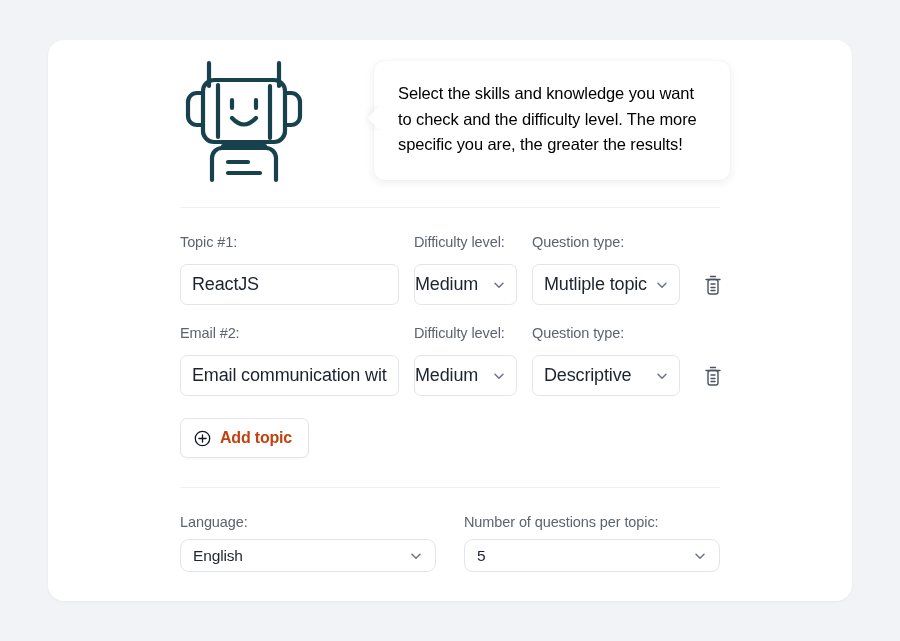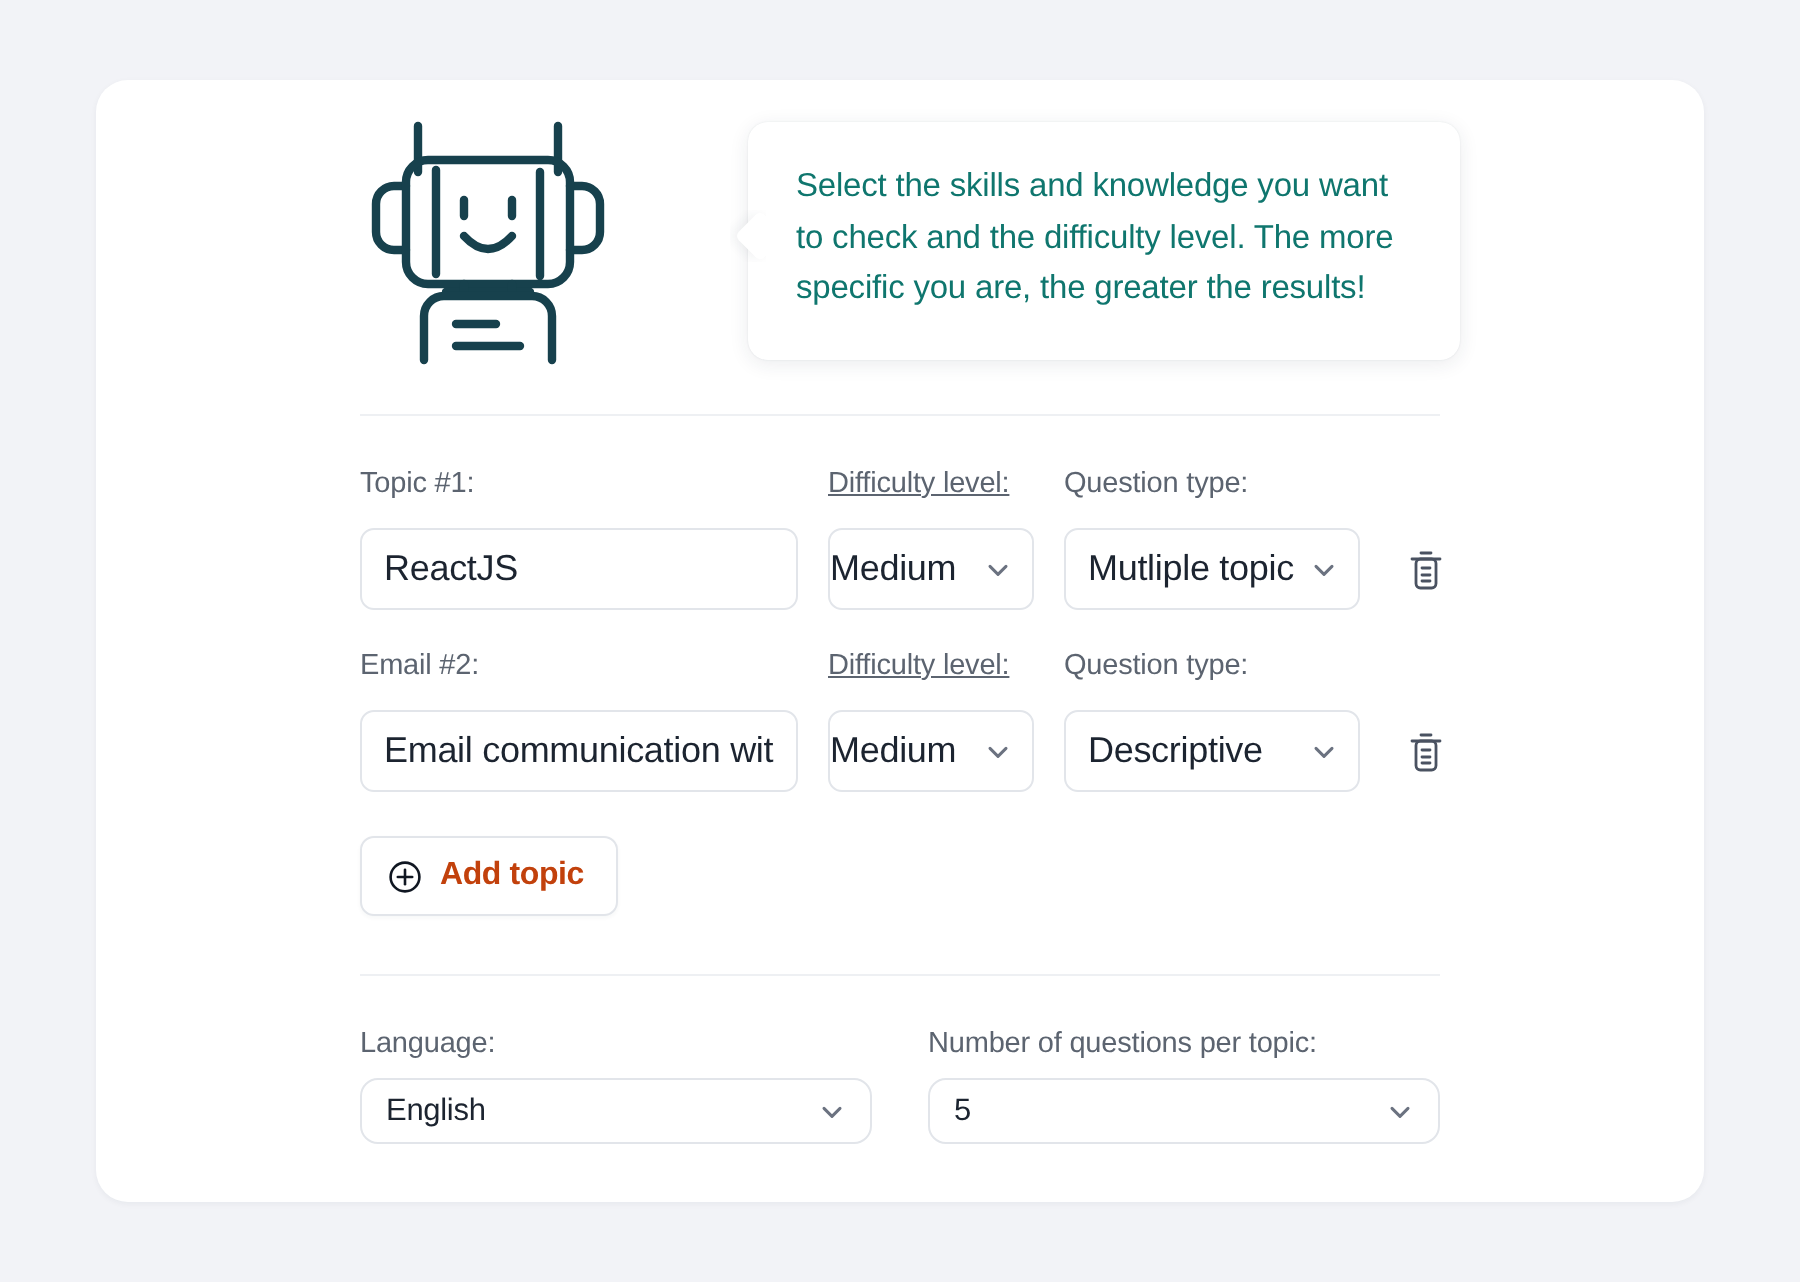--- a/index.html
+++ b/index.html
@@ -58,21 +58,21 @@
     top: 3px;
     width: 356px;
     padding: 20px 24px 22px 24px;
     background: #ffffff;
     border-radius: 10px;
     box-shadow: 0 2px 10px rgba(30,45,70,0.09), 0 0 1px rgba(30,45,70,0.10);
   }
   .bubble-text {
     font-size: 16.5px;
     line-height: 25.5px;
-    color: #0f766e;
+    color: #000000;
     letter-spacing: -0.1px;
   }
   .bubble-tail {
     position: absolute;
     left: -9px;
     top: 44px;
     width: 18px;
     height: 26px;
     overflow: hidden;
   }
@@ -116,21 +116,21 @@
     text-align: right;
   }
   .fld-label {
     position: absolute;
     font-size: 14.5px;
     color: #5c6470;
     letter-spacing: -0.1px;
     white-space: nowrap;
   }
   .lbl-topic { left: 0px; top: 0px; }
-  .lbl-diff  { left: 234px; top: 0px; text-decoration: underline; }
+  .lbl-diff  { left: 234px; top: 0px; }
   .lbl-qtype { left: 352px; top: 0px; }
 
   .controls { position: relative; height: 42px; margin-top: 8px; }
 
   .ctrl {
     position: absolute;
     top: 0;
     height: 41px;
     background: #ffffff;
     border: 1px solid #e2e5ea;

